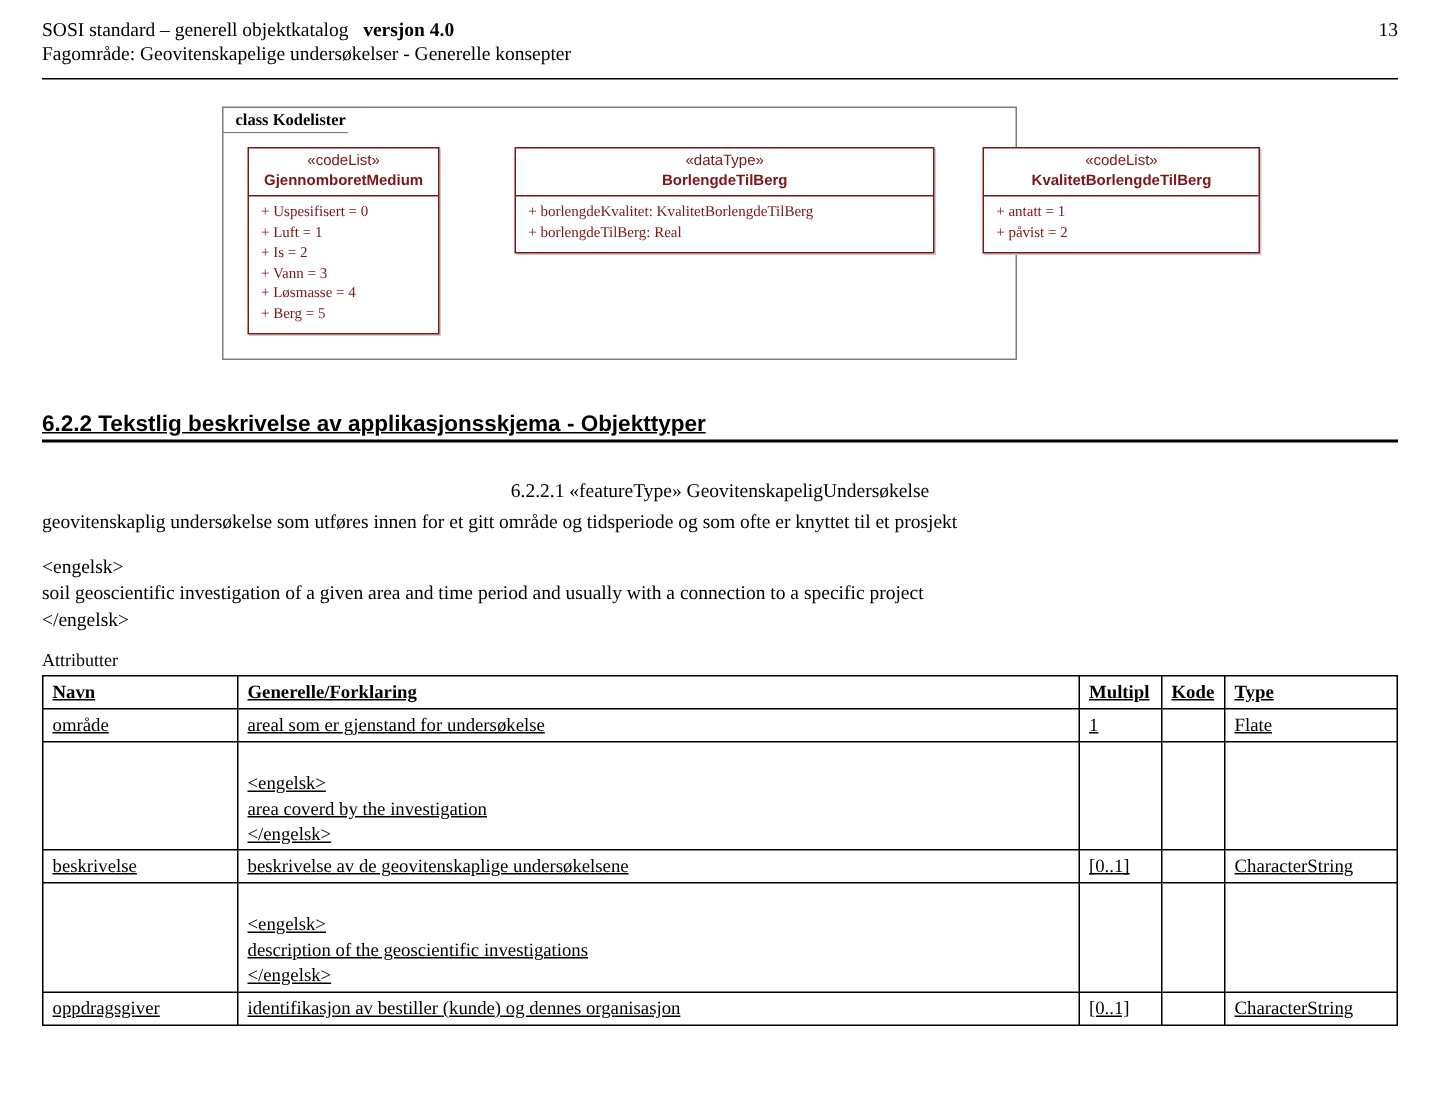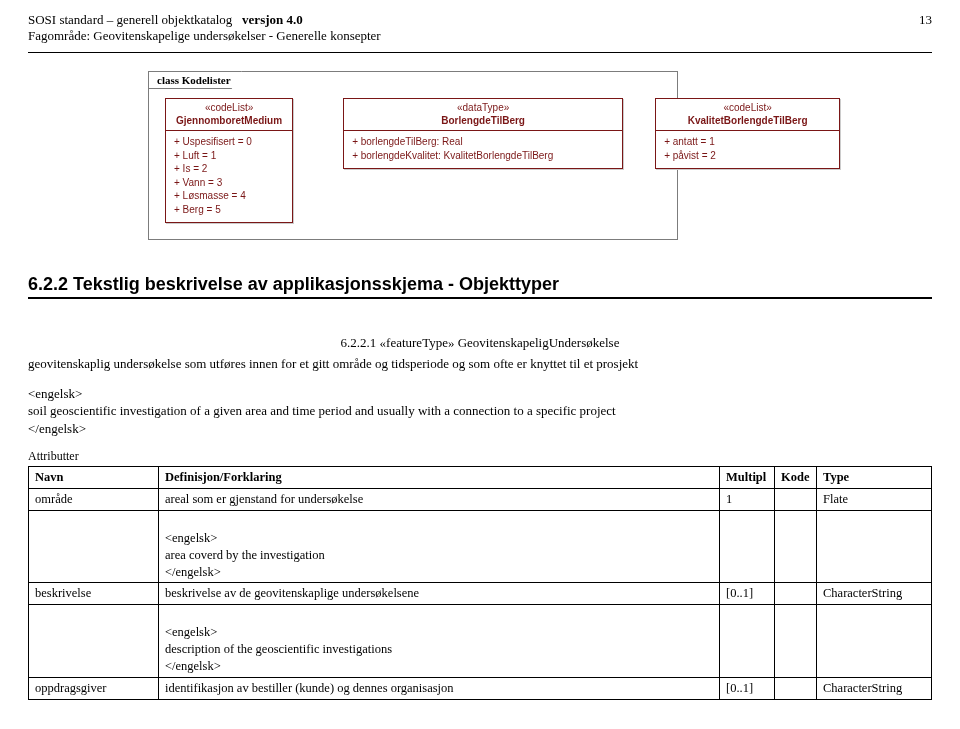--- a/index.html
+++ b/index.html
@@ -69,51 +69,53 @@
     text-align: center;
     padding: 3px 10px;
     line-height: 1.25;
   }
   .uml-head .stereo { display: block; }
   .uml-head .name { font-weight: bold; display: block; }
   .uml-body {
     padding: 4px 8px 6px 8px;
     line-height: 1.35;
   }
-  .uml-body .row { white-space: nowrap; }
+  .uml-body .row { white-space: nowrap; font-family: Liberation Serif, serif; }
   .col2 { display: flex; flex-direction: row; gap: 14px; }
   .uml-small { width: 185px; margin-left: 18px; }
   .section-heading {
     font-family: Arial, sans-serif;
-    font-size: 18px;
+    font-size: 15px;
     font-weight: bold;
     margin-top: 34px;
     border-bottom: 2px solid #000;
     padding-bottom: 2px;
-    margin-bottom: 36px;
+    margin-bottom: 24px;
+    text-decoration: underline;
   }
   .sub-heading {
     font-size: 13px;
     margin-bottom: 4px;
     text-align: center;
   }
   .para {
     font-size: 13px;
     line-height: 1.35;
     margin-bottom: 12px;
   }
   .label-attr {
     font-weight: normal;
     font-size: 12px;
     margin-bottom: 2px;
   }
   table.attr {
     border-collapse: collapse;
     width: 100%;
     font-size: 12.5px;
+    text-decoration: underline;
   }
   table.attr th, table.attr td {
     border: 1px solid #000;
     padding: 2px 6px;
     text-align: left;
     vertical-align: top;
     line-height: 1.35;
   }
   table.attr th {
     font-weight: bold;
@@ -157,22 +159,22 @@
         </div>
       </div>
 
       <div class="col2">
         <div class="uml-box" style="width:280px;">
           <div class="uml-head">
             <span class="stereo">«dataType»</span>
             <span class="name">BorlengdeTilBerg</span>
           </div>
           <div class="uml-body">
+            <div class="row">+    borlengdeKvalitet:  KvalitetBorlengdeTilBerg</div>
             <div class="row">+    borlengdeTilBerg:  Real</div>
-            <div class="row">+    borlengdeKvalitet:  KvalitetBorlengdeTilBerg</div>
           </div>
         </div>
 
         <div class="uml-box uml-small">
           <div class="uml-head">
             <span class="stereo">«codeList»</span>
             <span class="name">KvalitetBorlengdeTilBerg</span>
           </div>
           <div class="uml-body">
             <div class="row">+    antatt = 1</div>
@@ -197,21 +199,21 @@
   <span>soil geoscientific investigation of a given area and time period and usually with a connection to a specific project</span><br>
   <span>&lt;/engelsk&gt;</span>
 </div>
 
 <div class="label-attr">Attributter</div>
 
 <table class="attr">
   <thead>
     <tr>
       <th class="col-navn">Navn</th>
-      <th>Definisjon/Forklaring</th>
+      <th>Generelle/Forklaring</th>
       <th class="col-mult">Multipl</th>
       <th class="col-kode">Kode</th>
       <th class="col-type">Type</th>
     </tr>
   </thead>
   <tbody id="attr-body">
       <tr>
         <td>område</td>
         <td>areal som er gjenstand for undersøkelse</td>
         <td>1</td>

